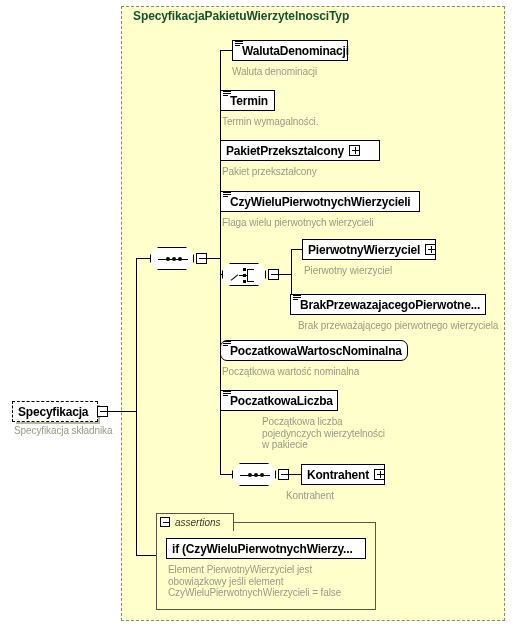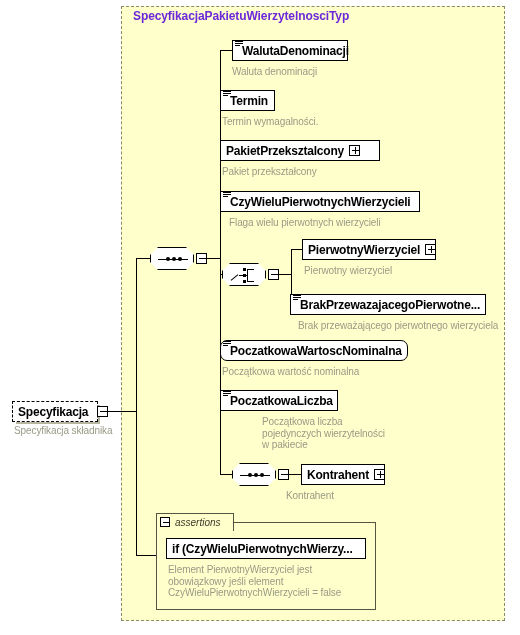--- a/index.html
+++ b/index.html
@@ -18,21 +18,21 @@
     width:384px; height:615px;
     background:#ffffcc;
     border:1px dashed #8a8a6a;
     box-sizing:border-box;
   }
   .type-title{
     position:absolute;
     left:133px; top:9px;
     font-size:12px;
     font-weight:bold;
-    color:#6d28d9;
+    color:#14532d;
     letter-spacing:-0.1px;
     white-space:nowrap;
   }
 
   
   .ln{position:absolute;background:#000000;}
   .lnh{height:1px;}
   .lnv{width:1px;}
 
   
@@ -265,21 +265,21 @@
   <div class="doc" style="left:222px; top:166px;">Pakiet przekształcony</div>
 
   <div class="node shadow has-glyph" style="left:220px; top:191px; width:200px;">
     <span class="st-glyph">
         <i></i>
         <i></i>
         <i></i>
       </span>
     <span class="node-label">CzyWieluPierwotnychWierzycieli</span>
   </div>
-  <div class="doc" style="left:222px; top:217px;padding-left:7px;">Flaga wielu pierwotnych wierzycieli</div>
+  <div class="doc" style="left:222px; top:217px;">Flaga wielu pierwotnych wierzycieli</div>
 
   <div class="comp" style="left:222px; top:263px;">
     <div class="octshadow"></div>
     <div class="oct">
       <div class="ch-slash"></div>
       <div class="ch-stem"></div>
       <div class="ch-bar"></div>
       <div class="ch-sq" style="top:4px;"></div>
       <div class="ch-sq" style="top:10px;"></div>
       <div class="ch-sq" style="top:16px;"></div>

